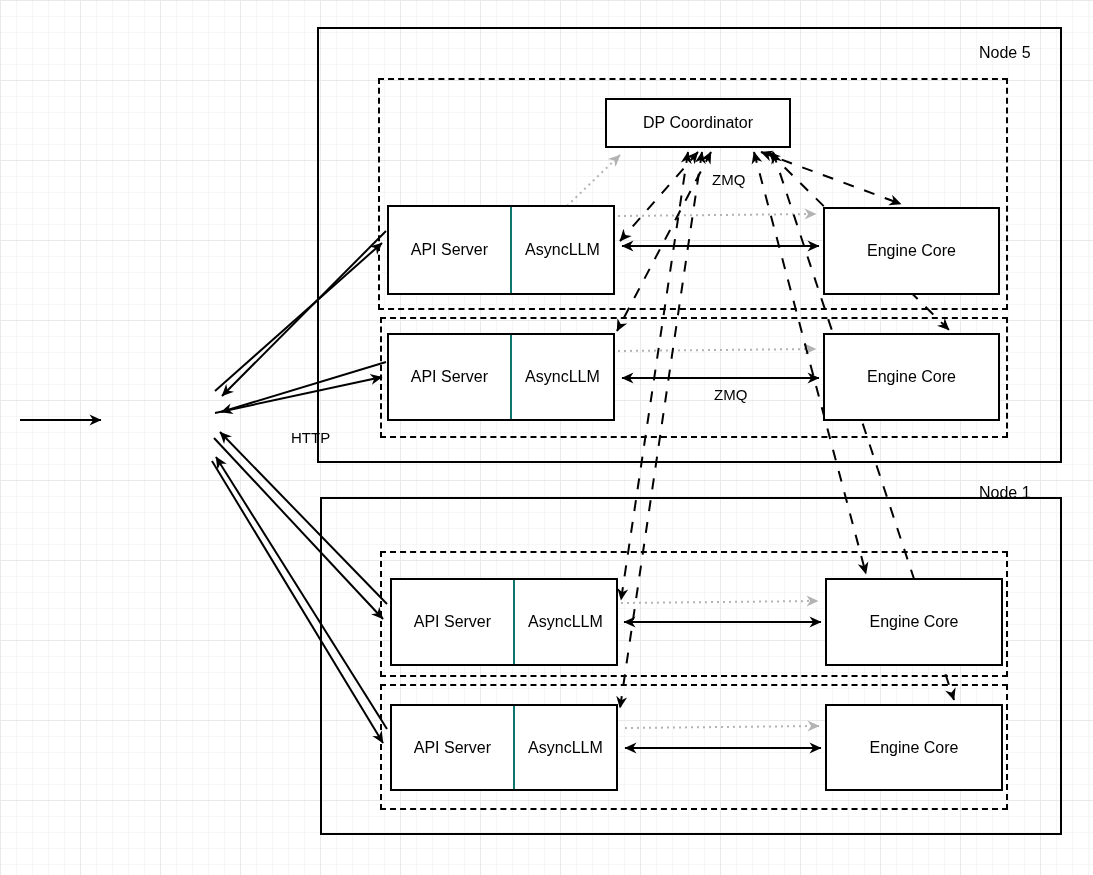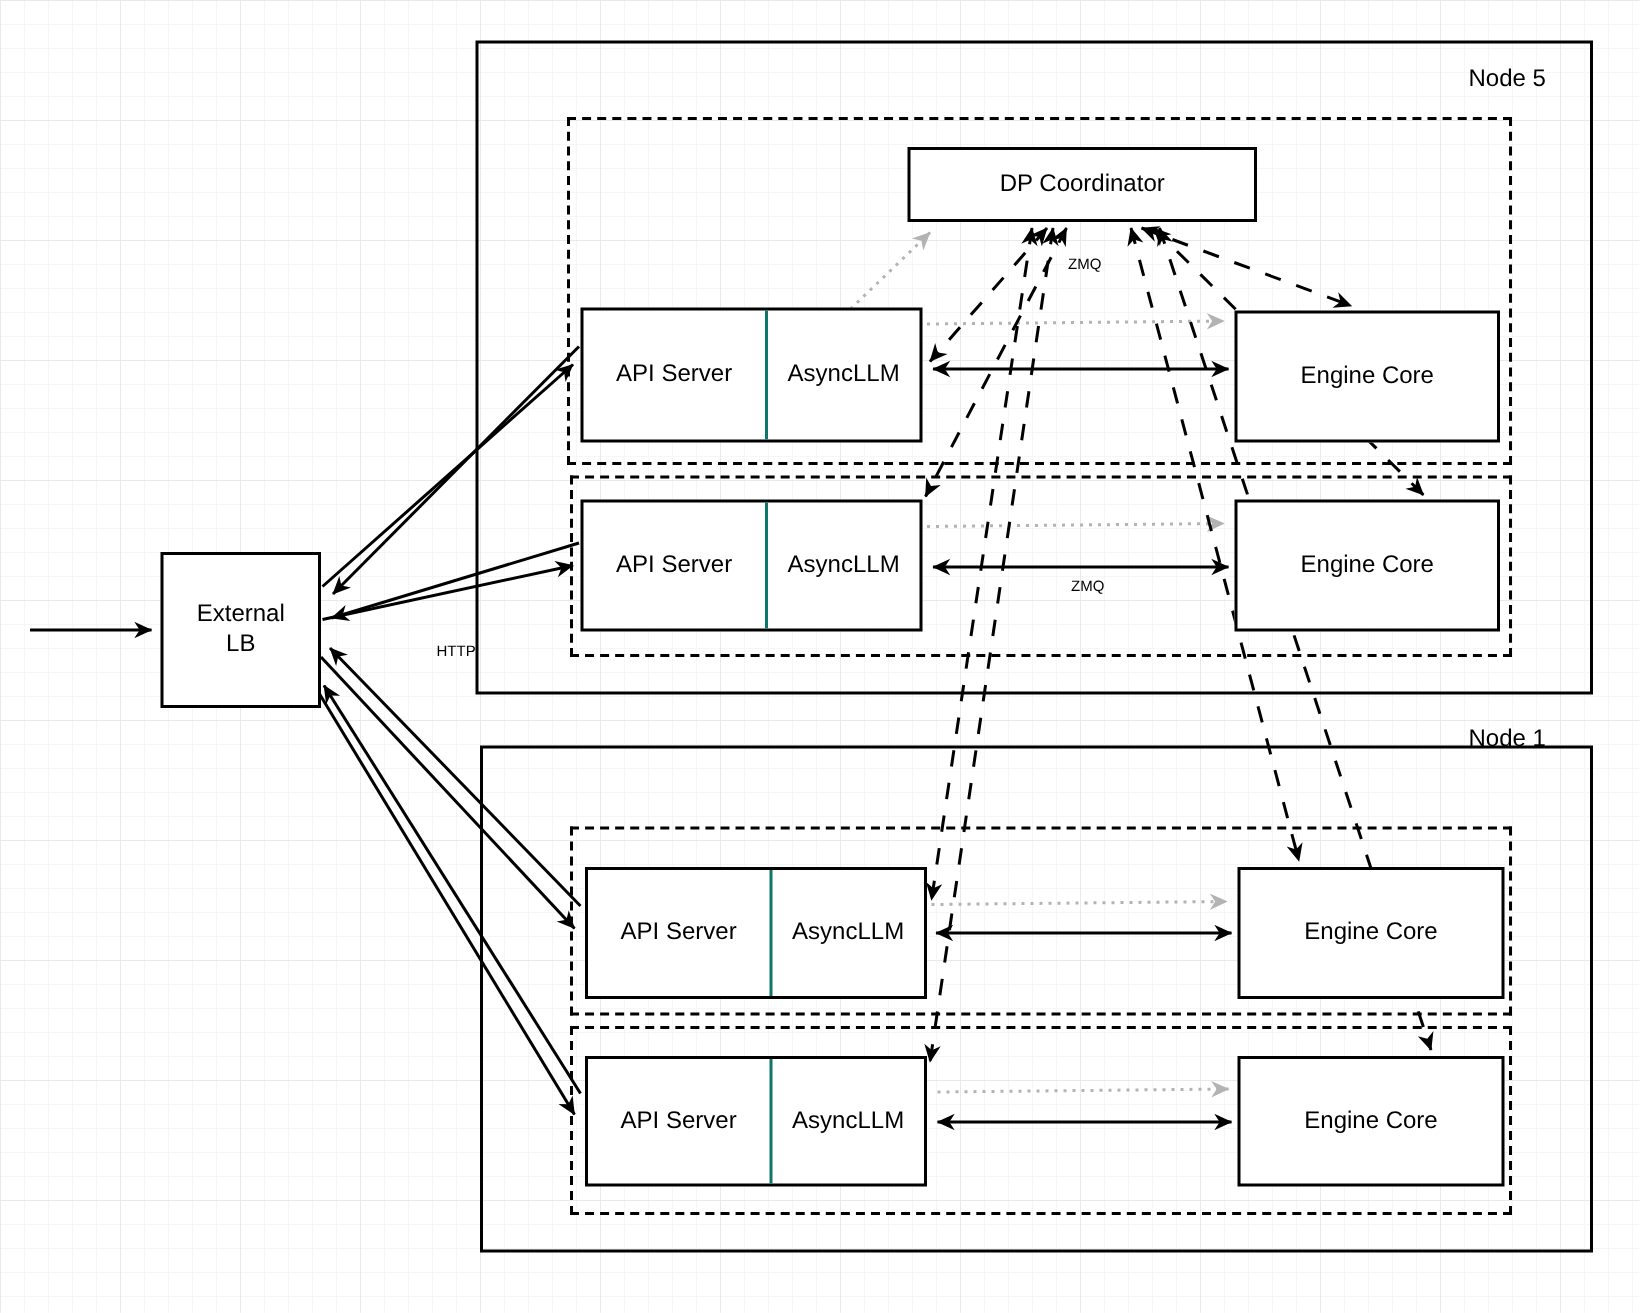--- a/index.html
+++ b/index.html
@@ -22,21 +22,21 @@
   #edges{position:absolute;left:0;top:0;z-index:2;}
   .shape{
     position:absolute;background:#fff;border:2px solid #000;
     box-sizing:border-box;display:flex;align-items:center;justify-content:center;
     font-size:16px;z-index:3;text-align:center;line-height:1.25;
   }
   .compound{padding:0;}
   .compound .cell{height:100%;display:flex;align-items:center;justify-content:center;text-align:center;}
   .compound .cell.right{border-left:2px solid #0f766e;}
   .lbl{position:absolute;z-index:4;font-size:16px;white-space:nowrap;}
-  .small{font-size:10px;}
+  .small{font-size:15px;}
 </style>
 </head>
 <body>
 
 <div id="canvas">
 
   <div class="nodebox" style="left:317px;top:27px;width:745px;height:436px;"></div>
   <div class="nodebox" style="left:320px;top:497px;width:742px;height:338px;"></div>
 
   <div class="groupbox" style="left:378px;top:78px;width:630px;height:232px;"></div>
@@ -81,29 +81,25 @@
     <path d="M711,152 L617,331" stroke="#000" stroke-width="2" stroke-dasharray="11 11" fill="none" marker-start="url(#ahB)" marker-end="url(#ahB)"></path>
     <path d="M688,152 L621,600" stroke="#000" stroke-width="2" stroke-dasharray="11 11" fill="none" marker-start="url(#ahB)" marker-end="url(#ahB)"></path>
     <path d="M702,152 L620,708" stroke="#000" stroke-width="2" stroke-dasharray="11 11" fill="none" marker-start="url(#ahB)" marker-end="url(#ahB)"></path>
 
     <path d="M761,152 L901,204" stroke="#000" stroke-width="2" stroke-dasharray="11 11" fill="none" marker-start="url(#ahB)" marker-end="url(#ahB)"></path>
     <path d="M769,152 L949,330" stroke="#000" stroke-width="2" stroke-dasharray="11 11" fill="none" marker-start="url(#ahB)" marker-end="url(#ahB)"></path>
     <path d="M754,152 L866,574" stroke="#000" stroke-width="2" stroke-dasharray="11 11" fill="none" marker-start="url(#ahB)" marker-end="url(#ahB)"></path>
     <path d="M773,152 L954,700" stroke="#000" stroke-width="2" stroke-dasharray="11 11" fill="none" marker-start="url(#ahB)" marker-end="url(#ahB)"></path>
   </svg>
 
-  <div class="shape" style="left:107px;top:368px;width:107px;height:104px;flex-direction:column;">
-    <span>External</span>
-    <span>LB</span>
-  </div>
   <div class="lbl small" style="left:247px;top:429px;margin-left:44px;">HTTP</div>
 
   <div class="lbl" style="left:979px;top:44px;">Node 5</div>
 
-  <div class="shape" style="left:605px;top:98px;width:233px;height:50px;justify-content:center;">
+  <div class="shape" style="left:605px;top:98px;width:186px;height:50px;justify-content:center;">
     <span>DP Coordinator</span>
   </div>
   <div class="lbl small" style="left:712px;top:171px;">ZMQ</div>
 
   <div class="shape compound" style="left:387px;top:205px;width:228px;height:90px;">
     <div class="cell" style="width:123px;">
       <span>API Server</span>
     </div>
     <div class="cell right" style="width:103px;">
       <span>AsyncLLM</span>

